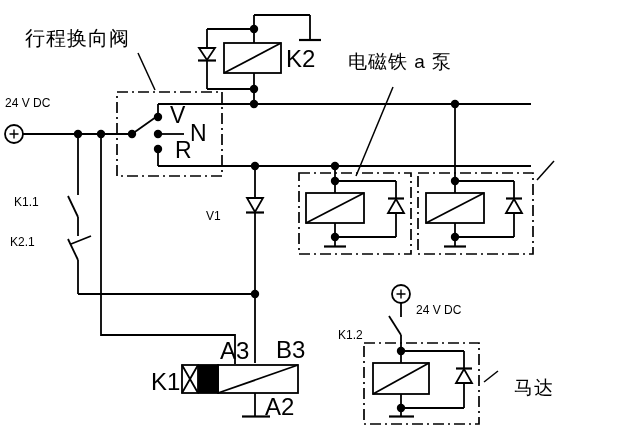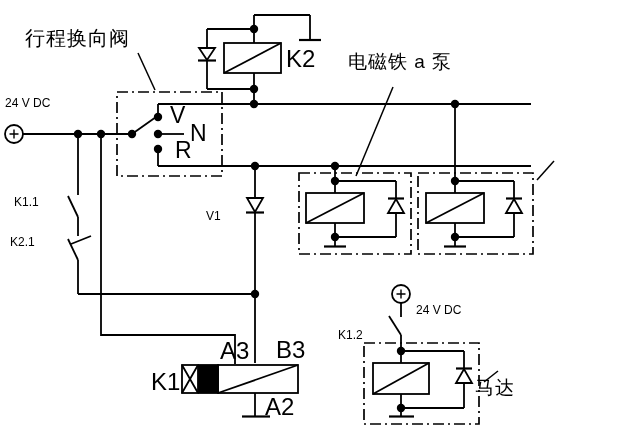--- a/index.html
+++ b/index.html
@@ -174,19 +174,19 @@
   <div class="lbl sm" style="left:14px;top:196px;">K1.1</div>
   <div class="lbl sm" style="left:10px;top:236px;">K2.1</div>
   <div class="lbl pos" style="left:170px;top:103px;">V</div>
   <div class="lbl pos" style="left:190px;top:121px;">N</div>
   <div class="lbl pos" style="left:175px;top:138px;">R</div>
   <div class="lbl bg" style="left:286px;top:46px;">K2</div>
   <div class="lbl sm" style="left:206px;top:210px;">V1</div>
   <div class="lbl cn" style="left:348px;top:52px;text-align:right;">电磁铁 a 泵</div>
   <div class="lbl sm" style="left:338px;top:305px;margin-top:24px;">K1.2</div>
   <div class="lbl sm" style="left:416px;top:304px;">24 V DC</div>
-  <div class="lbl cn" style="left:475px;top:378px;">马达</div>
+  <div class="lbl cn" style="left:514px;top:378px;">马达</div>
   <div class="lbl bg" style="left:220px;top:338px;">A3</div>
   <div class="lbl bg" style="left:276px;top:337px;">B3</div>
   <div class="lbl bg" style="left:265px;top:394px;">A2</div>
   <div class="lbl bg" style="left:151px;top:369px;">K1</div>
 
 </div>
 
 </body></html>

